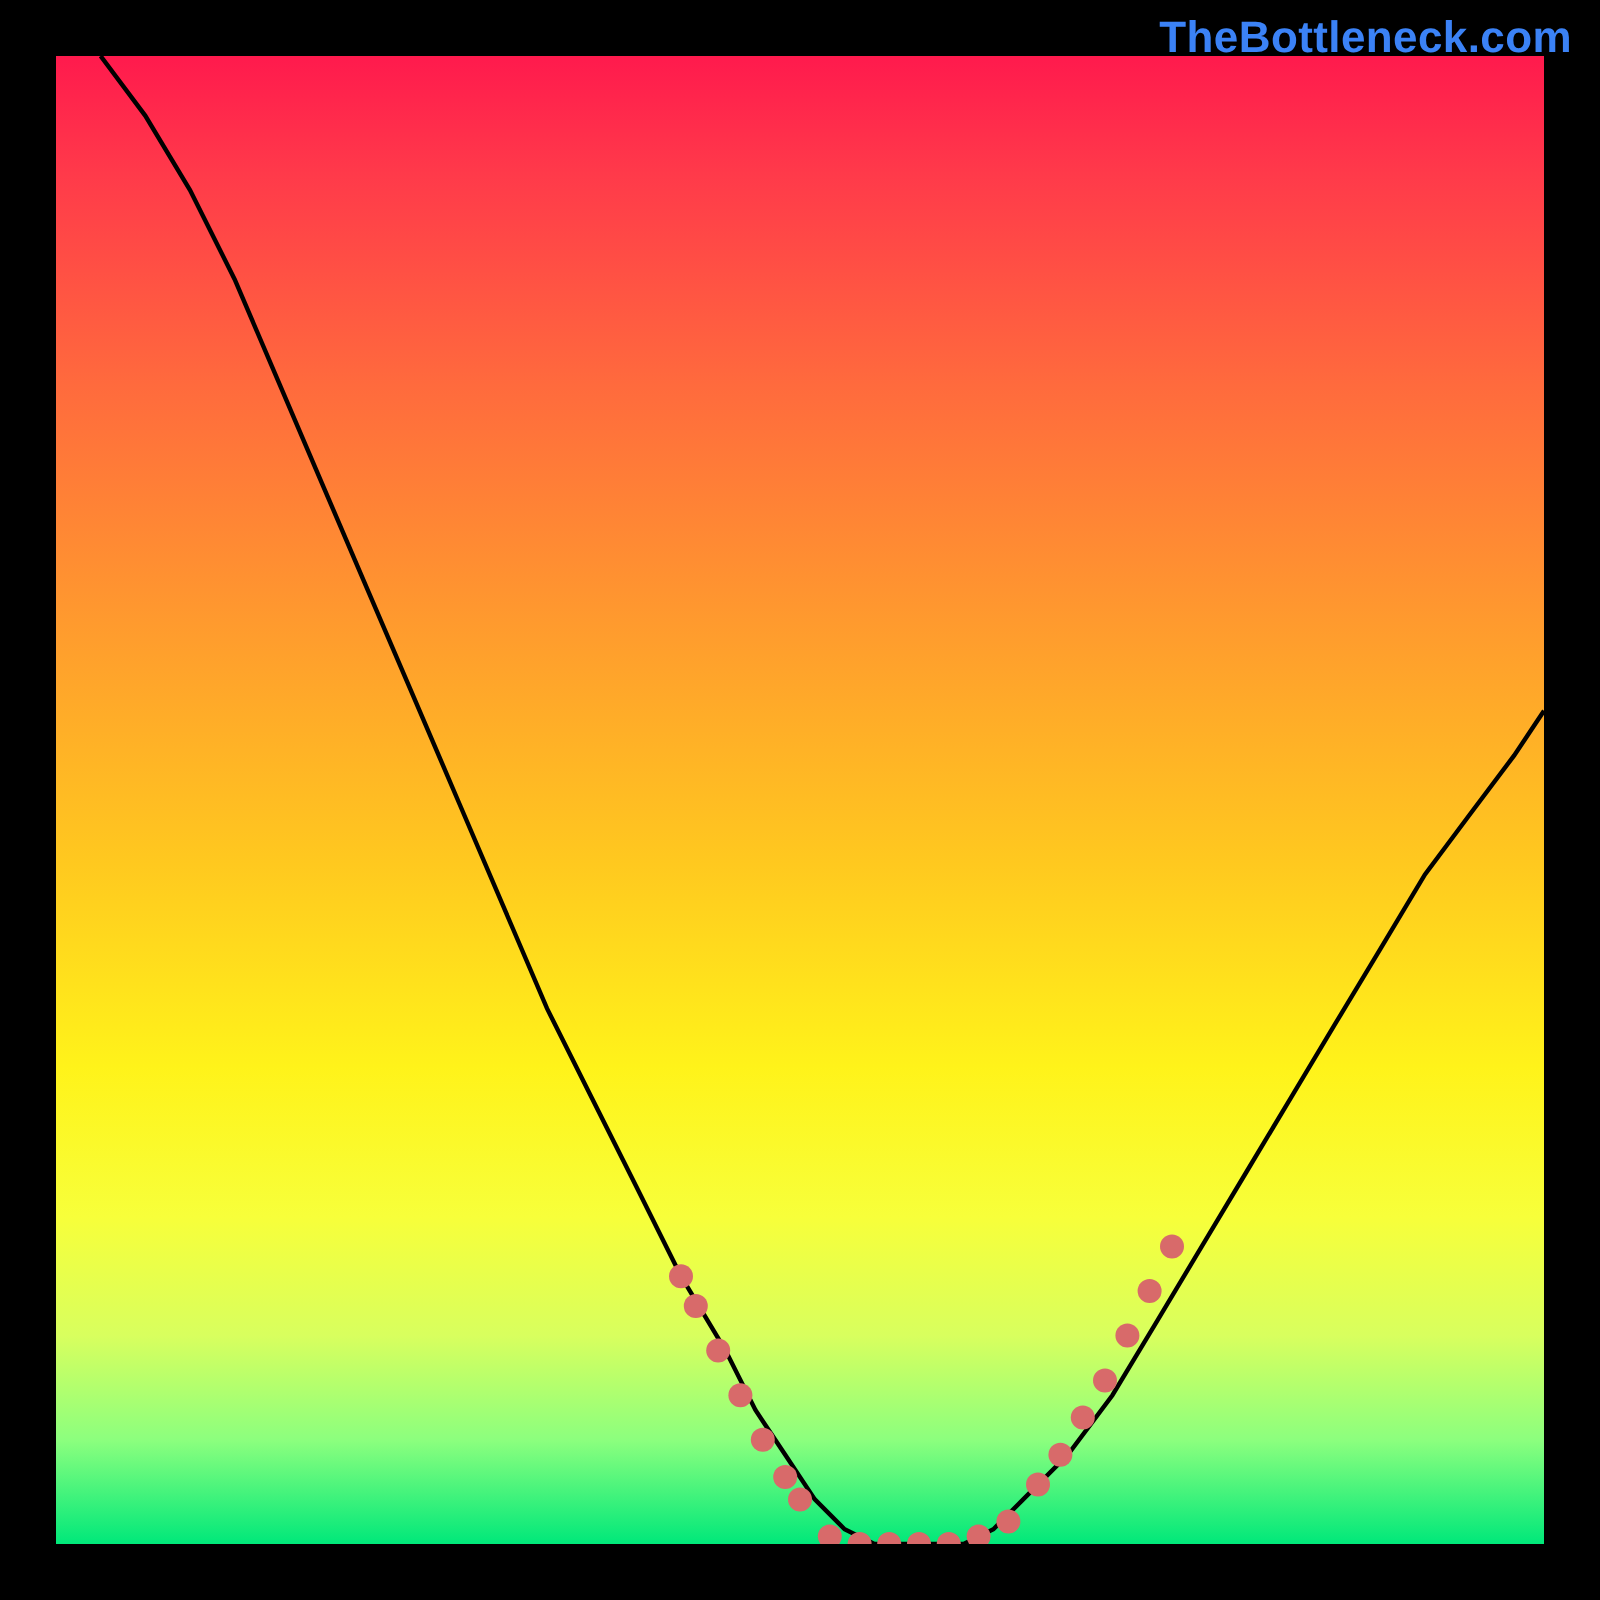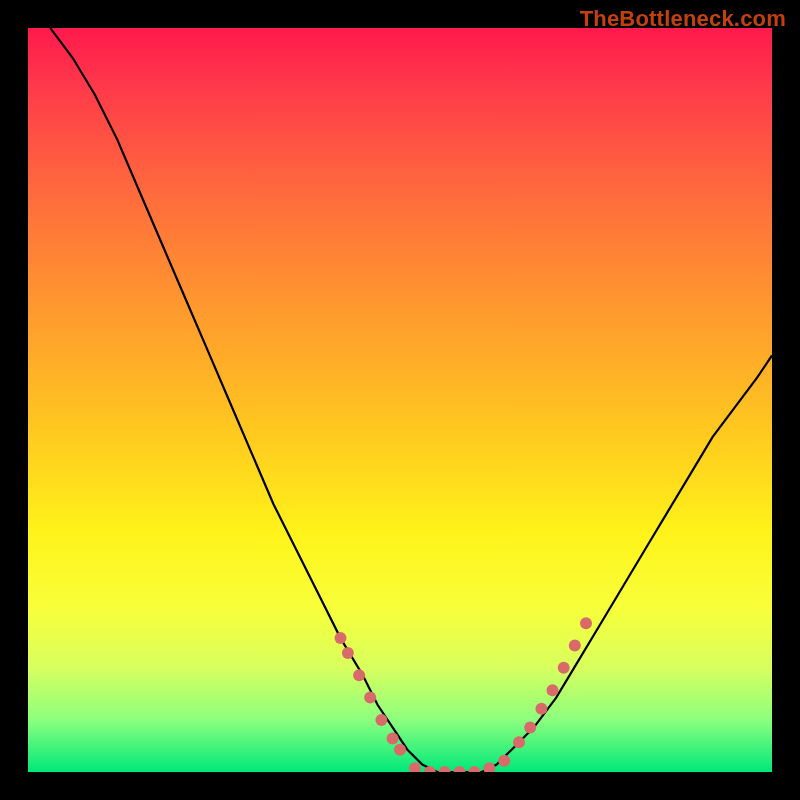--- a/index.html
+++ b/index.html
@@ -8,21 +8,21 @@
   .frame {
     position: absolute;
     top: 0; left: 0;
     width: 800px; height: 800px;
     background: #000;
   }
   .watermark {
     position: absolute;
     top: 6px;
     right: 14px;
-    color: #c2410c;
+    color: #3b82f6;
     font-size: 22px;
     font-weight: 600;
     letter-spacing: 0.2px;
     z-index: 5;
   }
   .plot {
     position: absolute;
     top: 28px;
     left: 28px;
     width: 744px;

